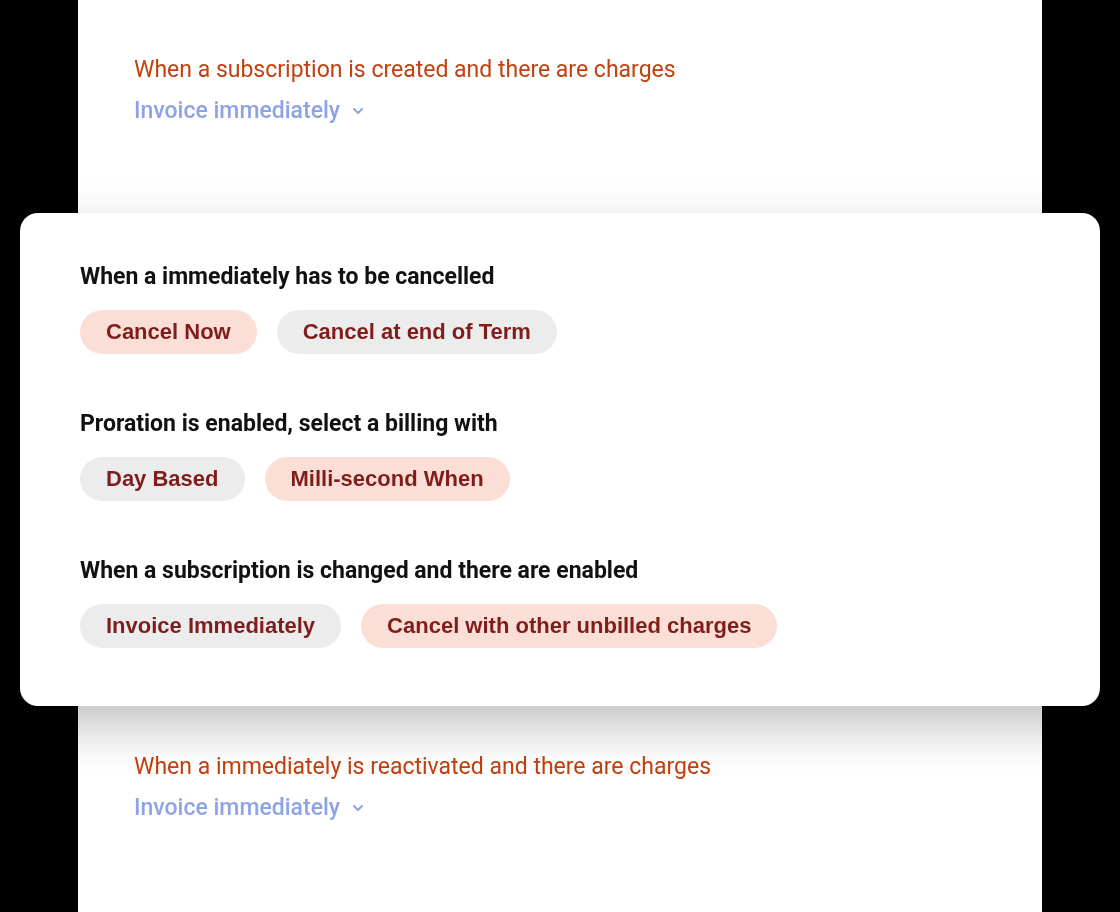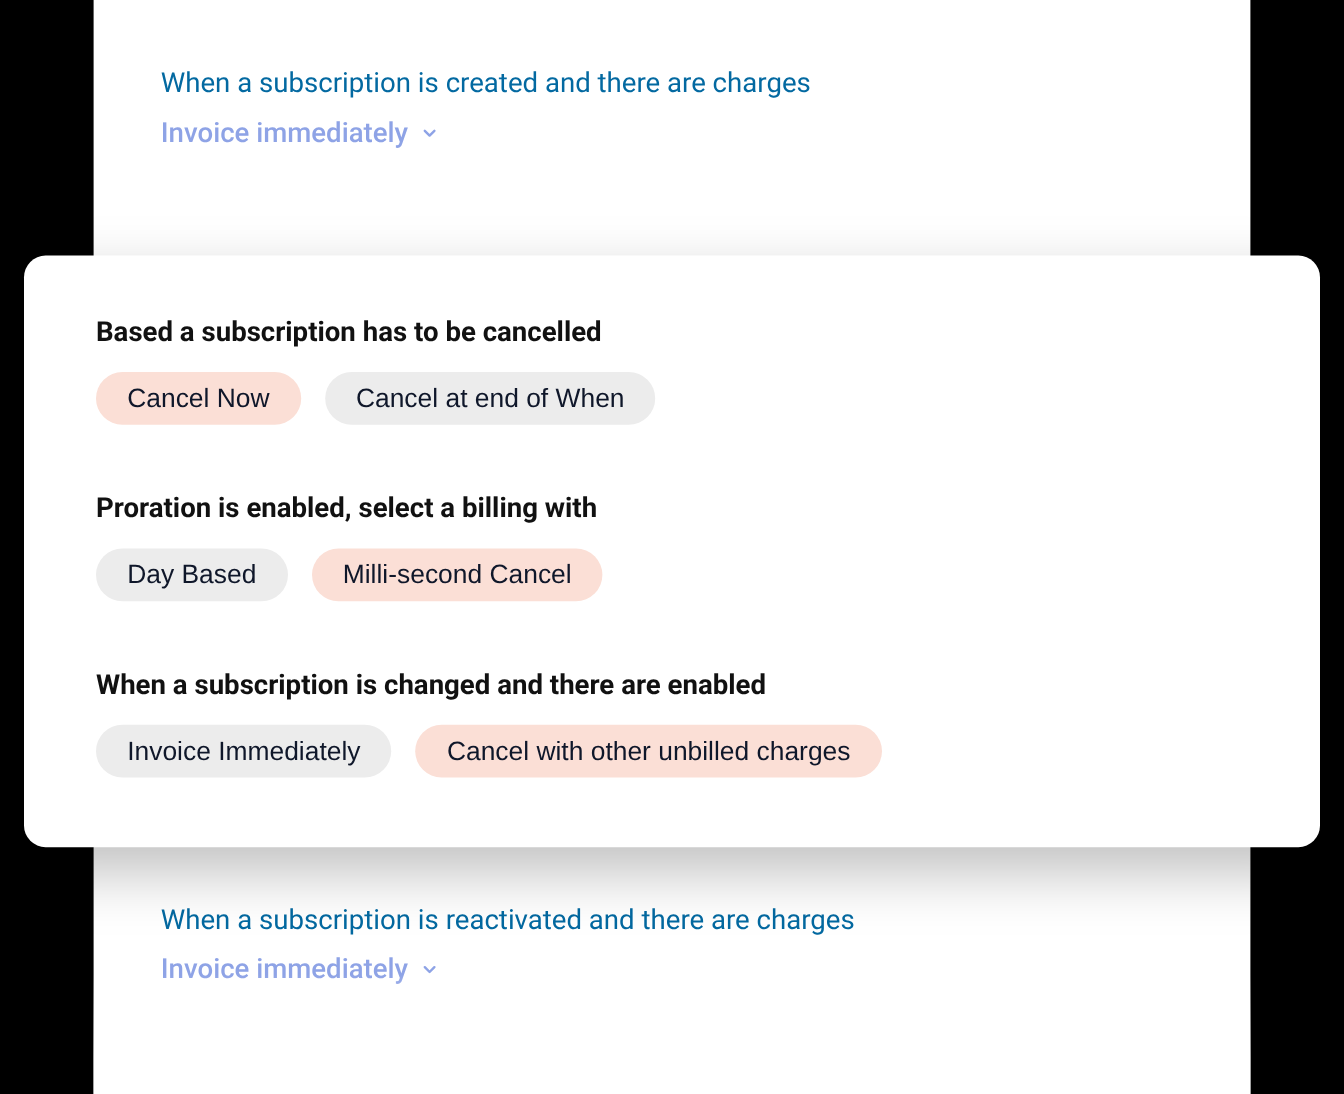--- a/index.html
+++ b/index.html
@@ -22,21 +22,21 @@
       top: 0;
       bottom: 0;
       background: #fff;
       box-shadow: 0 8px 30px rgba(0,0,0,0.25);
       padding: 56px 56px 0 56px;
     }
     .backdrop-section {
       margin-bottom: 70px;
     }
     .backdrop-label {
-      color: #0369a1;
+      color: #c2410c;
       font-size: 23px;
       font-weight: 400;
       margin-bottom: 14px;
     }
     .backdrop-dropdown {
       display: inline-flex;
       align-items: center;
       gap: 10px;
       color: #8ea3e6;
       font-size: 23px;
@@ -79,22 +79,22 @@
       display: flex;
       gap: 20px;
       flex-wrap: wrap;
     }
     .pill {
       display: inline-flex;
       align-items: center;
       padding: 11px 26px;
       border-radius: 999px;
       font-size: 22px;
-      font-weight: 400;
-      color: #0f172a;
+      font-weight: 700;
+      color: #7f1d1d;
       cursor: pointer;
       border: none;
       line-height: 1;
     }
     .pill-unselected {
       background: #ececec;
     }
     .pill-selected {
       background: #fbdfd6;
     }
@@ -126,48 +126,48 @@
       <span class="chevron-down">
         <svg viewBox="0 0 24 24" fill="none" stroke="#8ea3e6" stroke-width="3" stroke-linecap="round" stroke-linejoin="round">
             <polyline points="6 9 12 15 18 9"></polyline>
           </svg>
       </span>
     </div>
   </div>
 </div>
 
 <div class="bottom-section">
-  <div class="backdrop-label">When a subscription is reactivated and there are charges</div>
+  <div class="backdrop-label">When a immediately is reactivated and there are charges</div>
   <div class="backdrop-dropdown">
     <span>Invoice immediately</span>
     <span class="chevron-down">
       <svg viewBox="0 0 24 24" fill="none" stroke="#8ea3e6" stroke-width="3" stroke-linecap="round" stroke-linejoin="round">
           <polyline points="6 9 12 15 18 9"></polyline>
         </svg>
     </span>
   </div>
 </div>
 
 <div class="mask-fade"></div>
 
 <div class="modal-card">
 
   <div class="modal-section">
-    <div class="modal-heading">Based a subscription has to be cancelled</div>
+    <div class="modal-heading">When a immediately has to be cancelled</div>
     <div class="pill-row">
       <button class="pill pill-selected">Cancel Now</button>
-      <button class="pill pill-unselected">Cancel at end of When</button>
+      <button class="pill pill-unselected">Cancel at end of Term</button>
     </div>
   </div>
 
   <div class="modal-section">
     <div class="modal-heading">Proration is enabled, select a billing with</div>
     <div class="pill-row">
       <button class="pill pill-unselected">Day Based</button>
-      <button class="pill pill-selected">Milli-second Cancel</button>
+      <button class="pill pill-selected">Milli-second When</button>
     </div>
   </div>
 
   <div class="modal-section">
     <div class="modal-heading">When a subscription is changed and there are enabled</div>
     <div class="pill-row">
       <button class="pill pill-unselected">Invoice Immediately</button>
       <button class="pill pill-selected">Cancel with other unbilled charges</button>
     </div>
   </div>

